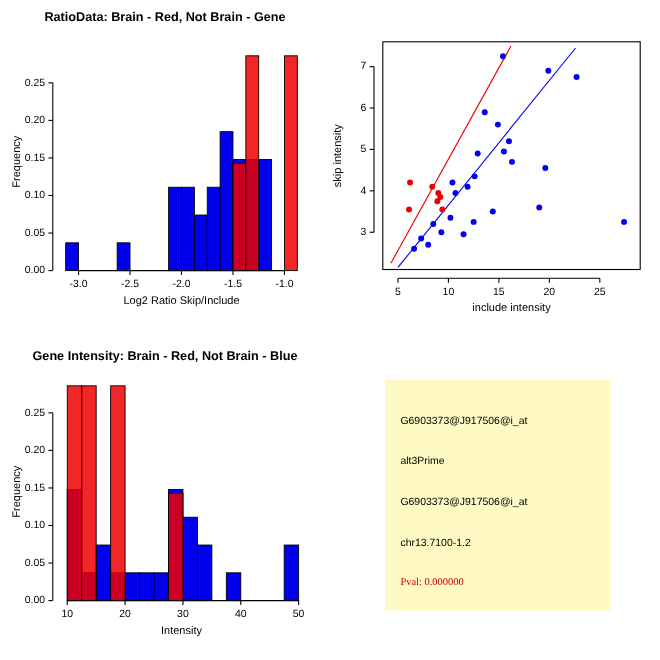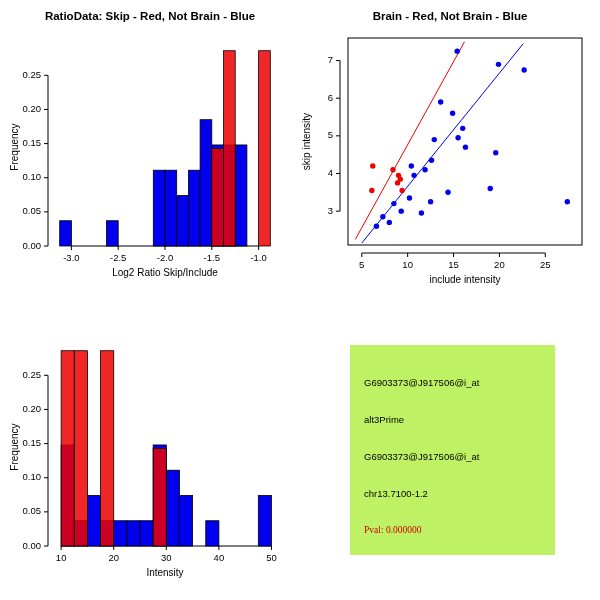--- a/index.html
+++ b/index.html
@@ -56,21 +56,21 @@
     white-space: nowrap;
   }
   .info-line.pval {
     color: #cc0000;
   }
 </style>
 </head>
 <body>
 
 <div class="panel" style="left:0; top:0; width:300px; height:300px;">
-  <div class="panel-title" style="position:absolute; left:0; top:10px; width:300px;">RatioData: Skip - Red, Not Brain - Blue</div>
+  <div class="panel-title" style="position:absolute; left:0; top:10px; width:300px;">RatioData: Brain - Red, Not Brain - Gene</div>
   <svg id="svg-ratio" width="300" height="300">
       <path d="M71.4,246 L258.6,246" class="axis-line" style=""></path>
       <line x1="71.4" y1="246" x2="71.4" y2="250" class="axis-line"></line>
       <text x="71.4" y="261" class="tick-label" text-anchor="middle">-3.0</text>
       <line x1="118.2" y1="246" x2="118.2" y2="250" class="axis-line"></line>
       <text x="118.2" y="261" class="tick-label" text-anchor="middle">-2.5</text>
       <line x1="165" y1="246" x2="165" y2="250" class="axis-line"></line>
       <text x="165" y="261" class="tick-label" text-anchor="middle">-2.0</text>
       <line x1="211.79999999999998" y1="246" x2="211.79999999999998" y2="250" class="axis-line"></line>
       <text x="211.79999999999998" y="261" class="tick-label" text-anchor="middle">-1.5</text>
@@ -101,21 +101,20 @@
       <rect x="211.79999999999998" y="144.95172413793102" width="11.700000000000017" height="101.04827586206898" fill="#0000ee" stroke="#000000" stroke-width="0.8" fill-opacity="1"></rect>
       <rect x="223.5" y="144.95172413793102" width="11.700000000000017" height="101.04827586206898" fill="#0000ee" stroke="#000000" stroke-width="0.8" fill-opacity="1"></rect>
       <rect x="235.20000000000002" y="144.95172413793102" width="11.699999999999989" height="101.04827586206898" fill="#0000ee" stroke="#000000" stroke-width="0.8" fill-opacity="1"></rect>
       <rect x="211.79999999999998" y="148.3655172413793" width="11.700000000000017" height="97.63448275862069" fill="#ee0000" stroke="#000000" stroke-width="0.8" fill-opacity="0.85"></rect>
       <rect x="223.5" y="50.731034482758616" width="11.700000000000017" height="195.26896551724138" fill="#ee0000" stroke="#000000" stroke-width="0.8" fill-opacity="0.85"></rect>
       <rect x="258.6" y="50.731034482758616" width="11.699999999999932" height="195.26896551724138" fill="#ee0000" stroke="#000000" stroke-width="0.8" fill-opacity="0.85"></rect>
     </svg>
 </div>
 
 <div class="panel" style="left:300px; top:0; width:300px; height:300px;">
-  <div class="panel-title" style="position:absolute; left:0; top:10px; width:300px;">Brain - Red, Not Brain - Blue</div>
   <svg id="svg-scatter" width="300" height="300">
       <rect x="48" y="38" width="234" height="207" class="plot-box"></rect>
       <path d="M61.76470588235294,253 L245.2941176470588,253" class="axis-line" style=""></path>
       <line x1="61.76470588235294" y1="253" x2="61.76470588235294" y2="257" class="axis-line"></line>
       <text x="61.76470588235294" y="268" class="tick-label" text-anchor="middle">5</text>
       <line x1="107.6470588235294" y1="253" x2="107.6470588235294" y2="257" class="axis-line"></line>
       <text x="107.6470588235294" y="268" class="tick-label" text-anchor="middle">10</text>
       <line x1="153.52941176470588" y1="253" x2="153.52941176470588" y2="257" class="axis-line"></line>
       <text x="153.52941176470588" y="268" class="tick-label" text-anchor="middle">15</text>
       <line x1="199.41176470588235" y1="253" x2="199.41176470588235" y2="257" class="axis-line"></line>
@@ -171,20 +170,21 @@
         <circle cx="121.41176470588235" cy="213.0090909090909" r="2.7" fill="#0000ee"></circle>
         <circle cx="267.31764705882347" cy="201.71818181818182" r="2.7" fill="#0000ee"></circle>
         <circle cx="82.87058823529412" cy="216.77272727272728" r="2.7" fill="#0000ee"></circle>
         <circle cx="89.29411764705883" cy="222.4181818181818" r="2.7" fill="#0000ee"></circle>
         <circle cx="76.4470588235294" cy="226.1818181818182" r="2.7" fill="#0000ee"></circle>
       </g>
     </svg>
 </div>
 
 <div class="panel" style="left:0; top:300px; width:300px; height:300px;">
+  <div class="panel-title" style="position:absolute; left:0; top:18px; width:300px;">Gene Intensity: Brain - Red, Not Brain - Blue</div>
   <svg id="svg-gene" width="300" height="300">
       <path d="M61.146067415730336,246 L271.48314606741576,246" class="axis-line" style=""></path>
       <line x1="61.146067415730336" y1="246" x2="61.146067415730336" y2="250" class="axis-line"></line>
       <text x="61.146067415730336" y="261" class="tick-label" text-anchor="middle">10</text>
       <line x1="113.73033707865169" y1="246" x2="113.73033707865169" y2="250" class="axis-line"></line>
       <text x="113.73033707865169" y="261" class="tick-label" text-anchor="middle">20</text>
       <line x1="166.31460674157302" y1="246" x2="166.31460674157302" y2="250" class="axis-line"></line>
       <text x="166.31460674157302" y="261" class="tick-label" text-anchor="middle">30</text>
       <line x1="218.8988764044944" y1="246" x2="218.8988764044944" y2="250" class="axis-line"></line>
       <text x="218.8988764044944" y="261" class="tick-label" text-anchor="middle">40</text>
@@ -217,19 +217,19 @@
       <rect x="179.46067415730337" y="195.4758620689655" width="13.146067415730329" height="50.52413793103449" fill="#0000ee" stroke="#000000" stroke-width="0.8" fill-opacity="1"></rect>
       <rect x="205.75280898876403" y="220.73793103448276" width="13.146067415730357" height="25.262068965517244" fill="#0000ee" stroke="#000000" stroke-width="0.8" fill-opacity="1"></rect>
       <rect x="258.3370786516854" y="195.4758620689655" width="13.146067415730386" height="50.52413793103449" fill="#0000ee" stroke="#000000" stroke-width="0.8" fill-opacity="1"></rect>
       <rect x="61.146067415730336" y="50.731034482758616" width="13.146067415730336" height="195.26896551724138" fill="#ee0000" stroke="#000000" stroke-width="0.8" fill-opacity="0.85"></rect>
       <rect x="74.29213483146067" y="50.731034482758616" width="13.146067415730343" height="195.26896551724138" fill="#ee0000" stroke="#000000" stroke-width="0.8" fill-opacity="0.85"></rect>
       <rect x="100.58426966292134" y="50.731034482758616" width="13.146067415730343" height="195.26896551724138" fill="#ee0000" stroke="#000000" stroke-width="0.8" fill-opacity="0.85"></rect>
       <rect x="153.1685393258427" y="148.3655172413793" width="13.146067415730329" height="97.63448275862069" fill="#ee0000" stroke="#000000" stroke-width="0.8" fill-opacity="0.85"></rect>
     </svg>
 </div>
 
-<div class="info-box" id="info-box" style="left: 350px; top: 345px; width: 205px; height: 210px; background: #bef264;">
+<div class="info-box" id="info-box" style="left: 350px; top: 345px; width: 205px; height: 210px; background: #fef9c3;">
     <div class="info-line" style="left: 14px; top: 32px;">G6903373@J917506@i_at</div>
     <div class="info-line" style="left: 14px; top: 69px;">alt3Prime</div>
     <div class="info-line" style="left: 14px; top: 106px;">G6903373@J917506@i_at</div>
     <div class="info-line" style="left: 14px; top: 143px;">chr13.7100-1.2</div>
     <div class="info-line pval" style="left: 14px; top: 180px; font-family: Liberation Serif, serif;">Pval: 0.000000</div>
   </div>
 
 </body></html>

